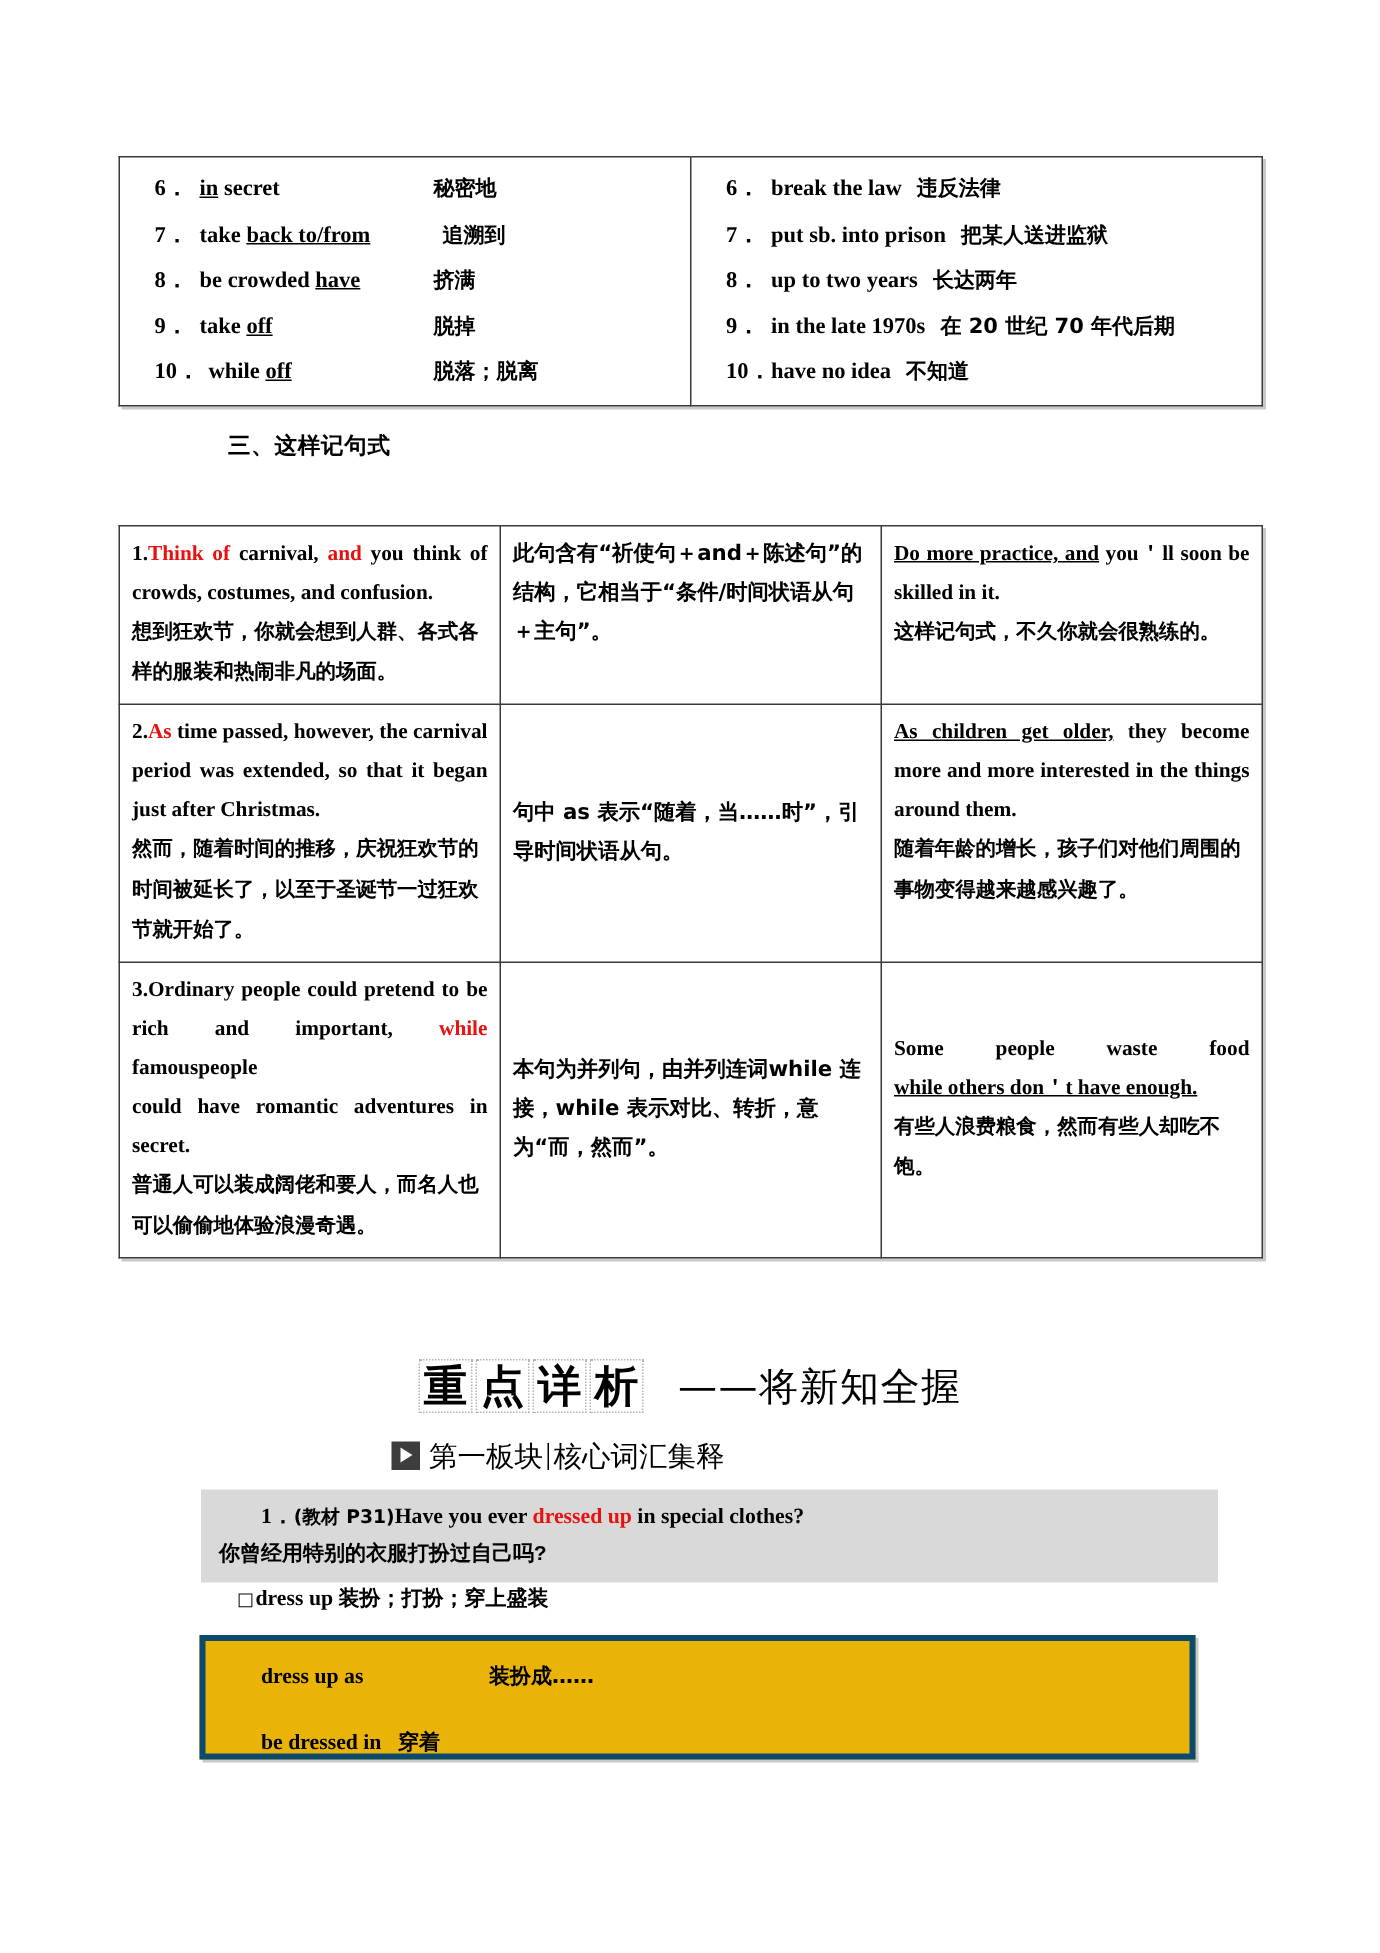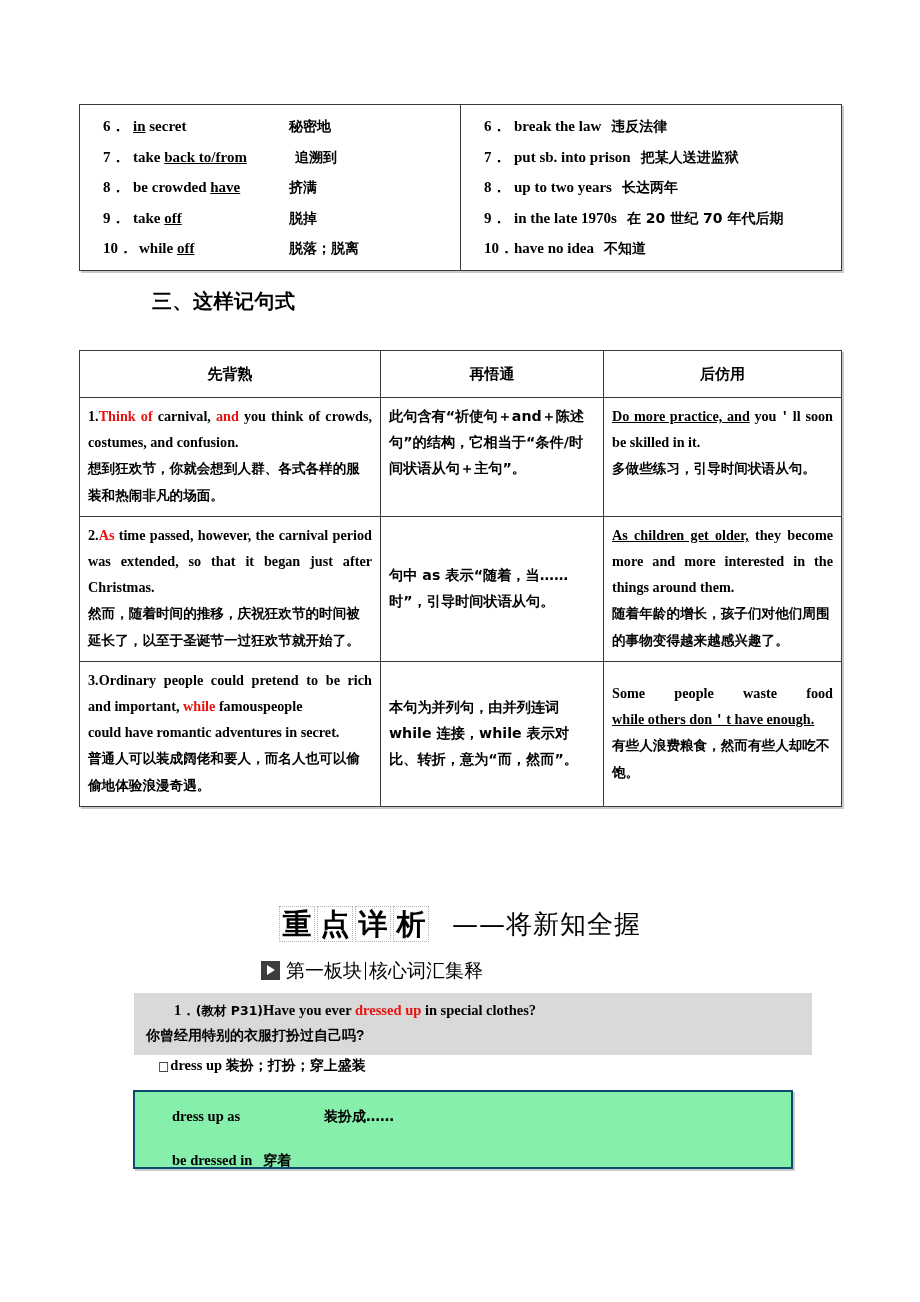--- a/index.html
+++ b/index.html
@@ -77,21 +77,21 @@
   .col-right .ph-en { margin-right: 10px; }
   .u { text-decoration: underline; text-align: center; }
 
   
   .sec-heading {
     position: absolute;
     left: 152px;
     top: 288px;
     font-family: "DejaVu Sans", sans-serif;
     font-weight: bold;
-    font-size: 20px;
+    font-size: 15px;
     letter-spacing: 0.5px;
   }
 
   
   .sent-table {
     position: absolute;
     left: 79px;
     top: 350px;
     width: 763px;
   }
@@ -248,23 +248,23 @@
     text-align: center;
   }
 
   
   .bottom-box {
     position: absolute;
     left: 133px;
     top: 1090px;
     width: 656px;
     height: 75px;
-    border: 2px solid #0c4a6e;
+    border: 4px solid #0c4a6e;
     box-shadow: 2px 2px 0 0 #c9c9c9;
-    background: #86efac;
+    background: #eab308;
   }
   .bb-row {
     display: flex;
     align-items: baseline;
     font-size: 14.5px;
     font-weight: bold;
     line-height: 22px;
     padding-left: 37px;
   }
   .bb-row.r1 { padding-top: 13px; }
@@ -358,35 +358,30 @@
         </div>
       </td>
     </tr>
   </tbody>
     </table>
 
   <div class="sec-heading">三、这样记句式</div>
 
   <table class="doc-table sent-table">
     <tbody>
-        <tr>
-      <th style="width:288px">先背熟</th>
-      <th style="width:210px">再悟通</th>
-      <th>后仿用</th>
-    </tr>
 
     <tr>
       <td>
         <div class="en-j"><span>1.</span><span class="red">Think of</span><span> carnival, </span><span class="red">and</span><span> you think of crowds, costumes, and confusion.</span></div>
         <div class="cn">想到狂欢节，你就会想到人群、各式各样的服装和热闹非凡的场面。</div>
       </td>
       <td class="mid-cn">此句含有“祈使句＋and＋陈述句”的结构，它相当于“条件/时间状语从句＋主句”。</td>
       <td>
         <div class="en-j"><span class="u">Do  more  practice,  and</span><span> you＇ll soon be skilled in it.</span></div>
-        <div class="cn">多做些练习，引导时间状语从句。</div>
+        <div class="cn">这样记句式，不久你就会很熟练的。</div>
       </td>
     </tr>
 
     <tr>
       <td>
         <div class="en-j" style="text-align:justify;text-align-last:left"><span>2.</span><span class="red">As</span><span> time passed, however, the carnival period was extended, so that it began just after Christmas.</span></div>
         <div class="cn">然而，随着时间的推移，庆祝狂欢节的时间被延长了，以至于圣诞节一过狂欢节就开始了。</div>
       </td>
       <td class="mid-cn mid-vcenter">句中 as 表示“随着，当……时”，引导时间状语从句。</td>
       <td>

